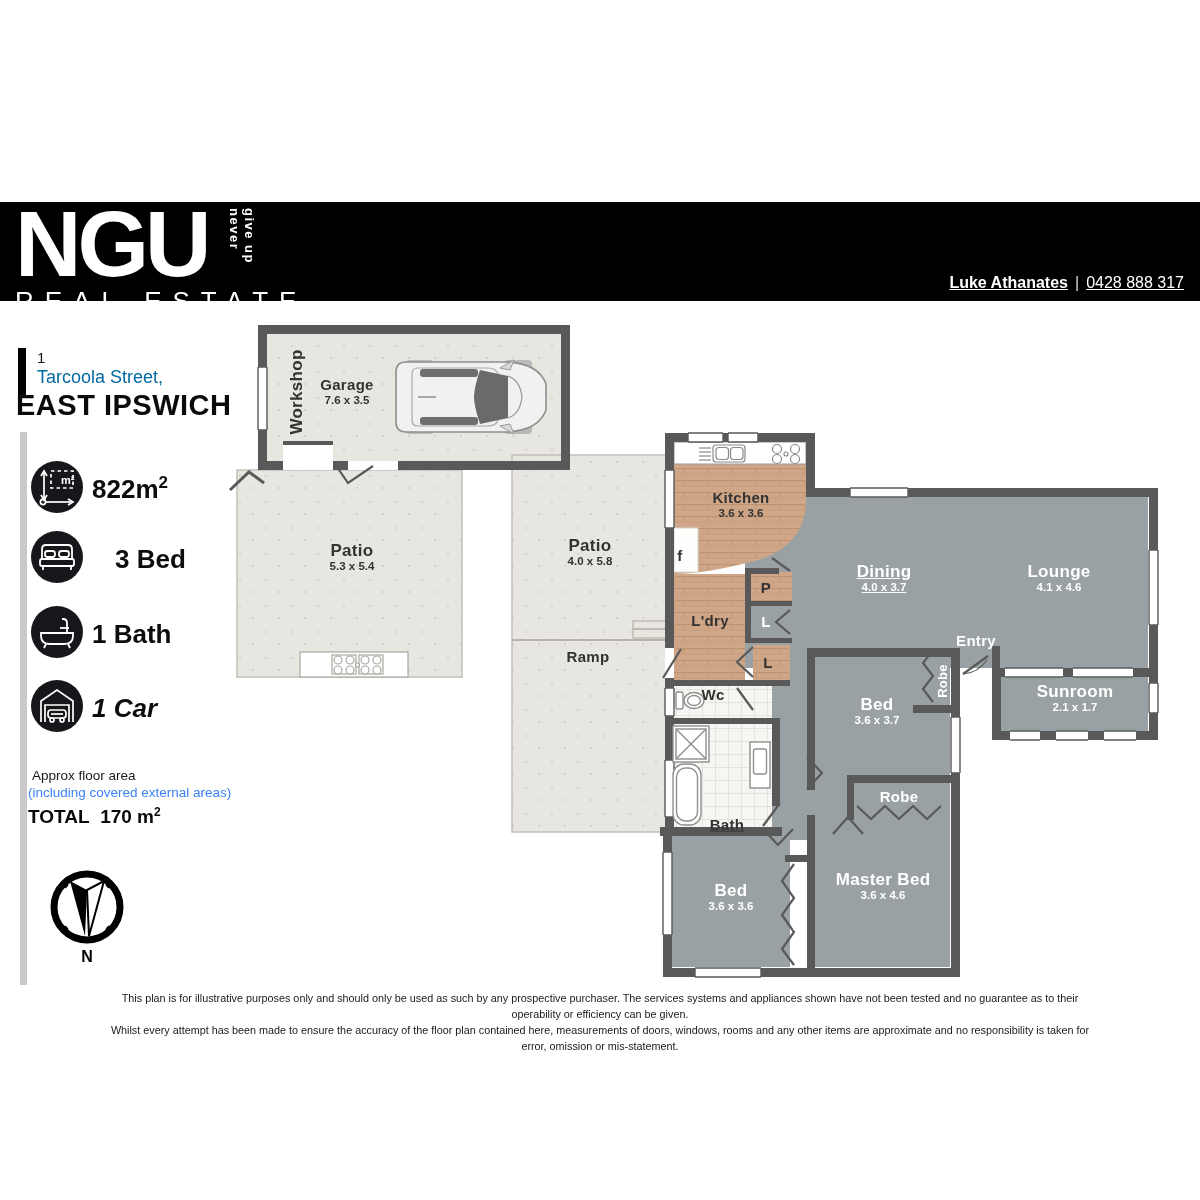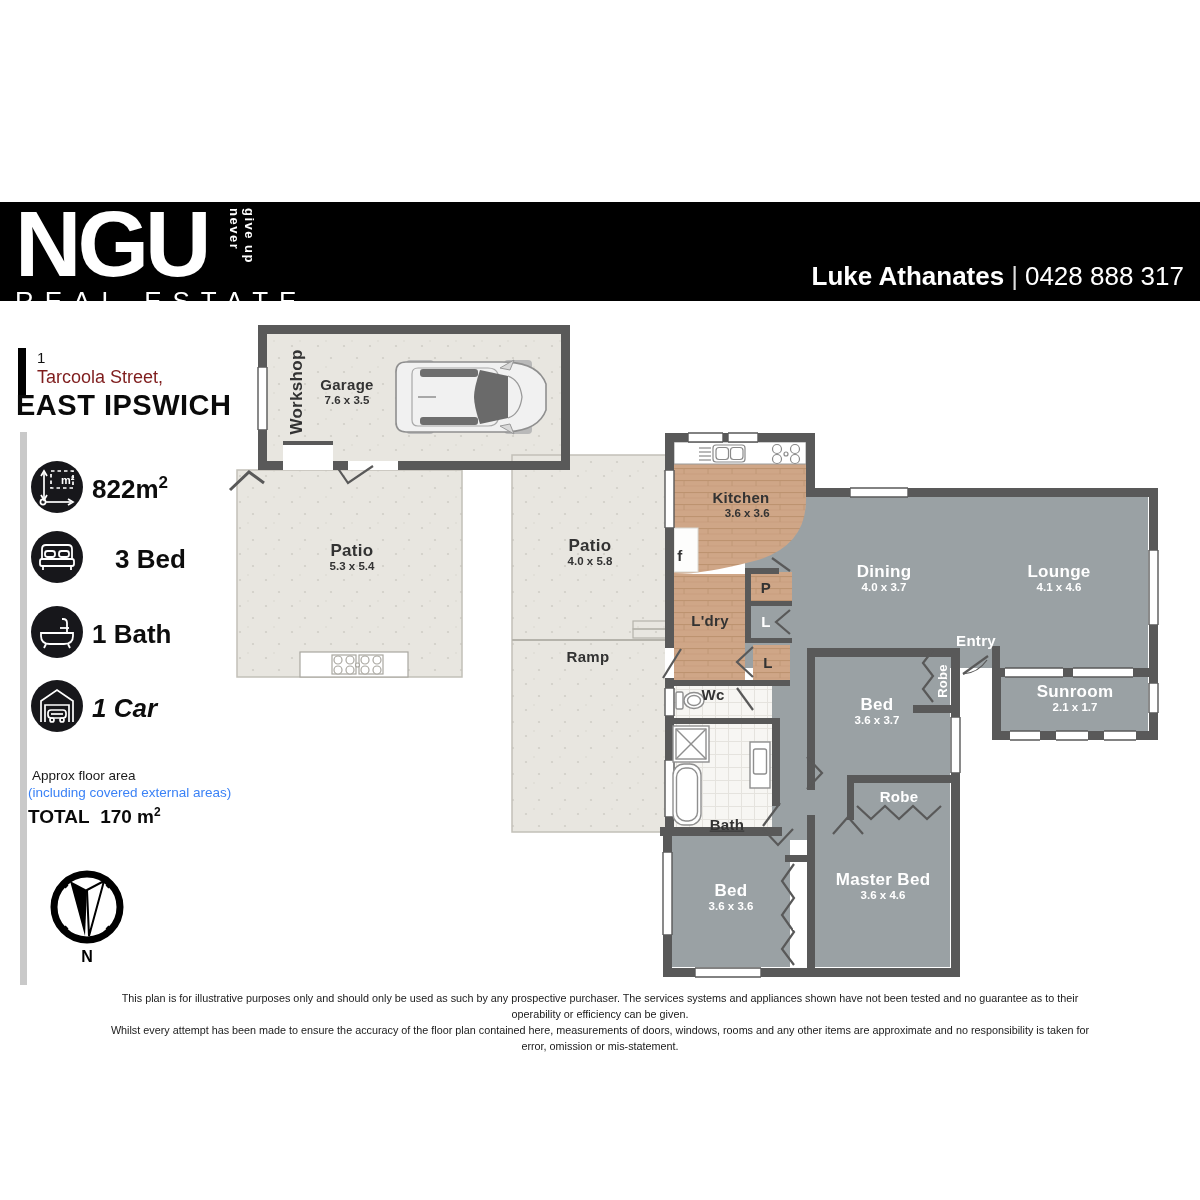--- a/index.html
+++ b/index.html
@@ -6,27 +6,27 @@
   .page{position:relative;width:1200px;height:1200px;background:#ffffff;overflow:hidden;
         font-family:"Liberation Sans","DejaVu Sans",sans-serif;}
   
   .header{position:absolute;left:0;top:178px;width:1200px;height:99px;background:#000;margin-top:24px;}
   .logo{position:absolute;left:15px;top:2px;color:#fff;}
   .brand{font-size:92px;font-weight:800;letter-spacing:-4px;line-height:80px;}
   .tagline{position:absolute;left:212px;top:4px;writing-mode:vertical-lr;font-size:13px;
            font-weight:700;letter-spacing:1.5px;height:78px;}
   .division{font-size:26px;font-weight:400;letter-spacing:11px;margin-top:2px;}
   .region{font-size:12.5px;font-weight:700;letter-spacing:0.8px;text-align:left;width:222px;margin-top:2px;}
-  .agent{position:absolute;right:16px;bottom:9px;color:#fff;font-size:26px;}
+  .agent{position:absolute;right:16px;bottom:9px;color:#fff;font-size:16px;text-decoration:underline;}
   .agent b{font-weight:700;}
   .agent .sep{font-weight:300;padding:0 7px;color:#ddd;}
   
   .addr-bar{position:absolute;left:18px;top:348px;width:8px;height:47px;background:#000;}
   .addr-num{position:absolute;left:37px;top:349px;font-size:15px;color:#111;}
-  .addr-street{position:absolute;left:37px;top:367px;font-size:18px;color:#7f1d1d;}
+  .addr-street{position:absolute;left:37px;top:367px;font-size:18px;color:#0369a1;}
   .addr-suburb{position:absolute;left:16px;top:389px;font-size:29px;font-weight:800;color:#0a0a0a;letter-spacing:0.5px;}
   .accent-bar{position:absolute;left:20px;top:432px;width:7px;height:553px;background:#c9c9c9;}
   .stat{position:absolute;left:31px;display:flex;align-items:center;gap:9px;}
   .stat .lbl{font-size:26px;font-weight:700;color:#0d0d0d;}
   .stat sup{font-size:17px;font-weight:700;}
   .note1{position:absolute;left:32px;top:768px;font-size:13.5px;color:#1a1a1a;}
   .note2{position:absolute;left:28px;top:785px;font-size:13.5px;color:#3b82f6;}
   .total{position:absolute;left:28px;top:805px;font-size:19px;font-weight:800;color:#0a0a0a;}
   .total sup{font-size:12px;}
   .compass{position:absolute;left:42px;top:862px;}
@@ -394,21 +394,21 @@
     <div class="rname">Patio</div>
       <div class="rdims">5.3 x 5.4</div>
   </div>
   <div class="rlabel dark" style="left:590px;top:552px;">
     <div class="rname">Patio</div>
       <div class="rdims">4.0 x 5.8</div>
   </div>
   <div class="rlabel dark sm" style="left:588px;top:657px;">
     <div class="rname">Ramp</div>
   </div>
-  <div class="rlabel dark sm" style="left:741px;top:505px;text-align:right;">
+  <div class="rlabel dark sm" style="left:741px;top:505px;">
     <div class="rname">Kitchen</div>
       <div class="rdims">3.6 x 3.6</div>
   </div>
   <div class="rlabel dark sm" style="left:680px;top:556px;">
     <div class="rname">f</div>
   </div>
   <div class="rlabel dark sm" style="left:710px;top:621px;">
     <div class="rname">L'dry</div>
   </div>
   <div class="rlabel dark sm" style="left:766px;top:588px;">
@@ -419,21 +419,21 @@
   </div>
   <div class="rlabel dark sm" style="left:768px;top:663px;">
     <div class="rname">L</div>
   </div>
   <div class="rlabel dark sm" style="left:713px;top:695px;">
     <div class="rname">Wc</div>
   </div>
   <div class="rlabel dark sm" style="left:727px;top:825px;text-decoration:underline;">
     <div class="rname">Bath</div>
   </div>
-  <div class="rlabel light" style="left:884px;top:578px;">
+  <div class="rlabel light" style="left:884px;top:578px;text-decoration:underline;">
     <div class="rname">Dining</div>
       <div class="rdims">4.0 x 3.7</div>
   </div>
   <div class="rlabel light" style="left:1059px;top:578px;">
     <div class="rname">Lounge</div>
       <div class="rdims">4.1 x 4.6</div>
   </div>
   <div class="rlabel light sm" style="left:976px;top:641px;">
     <div class="rname">Entry</div>
   </div>

